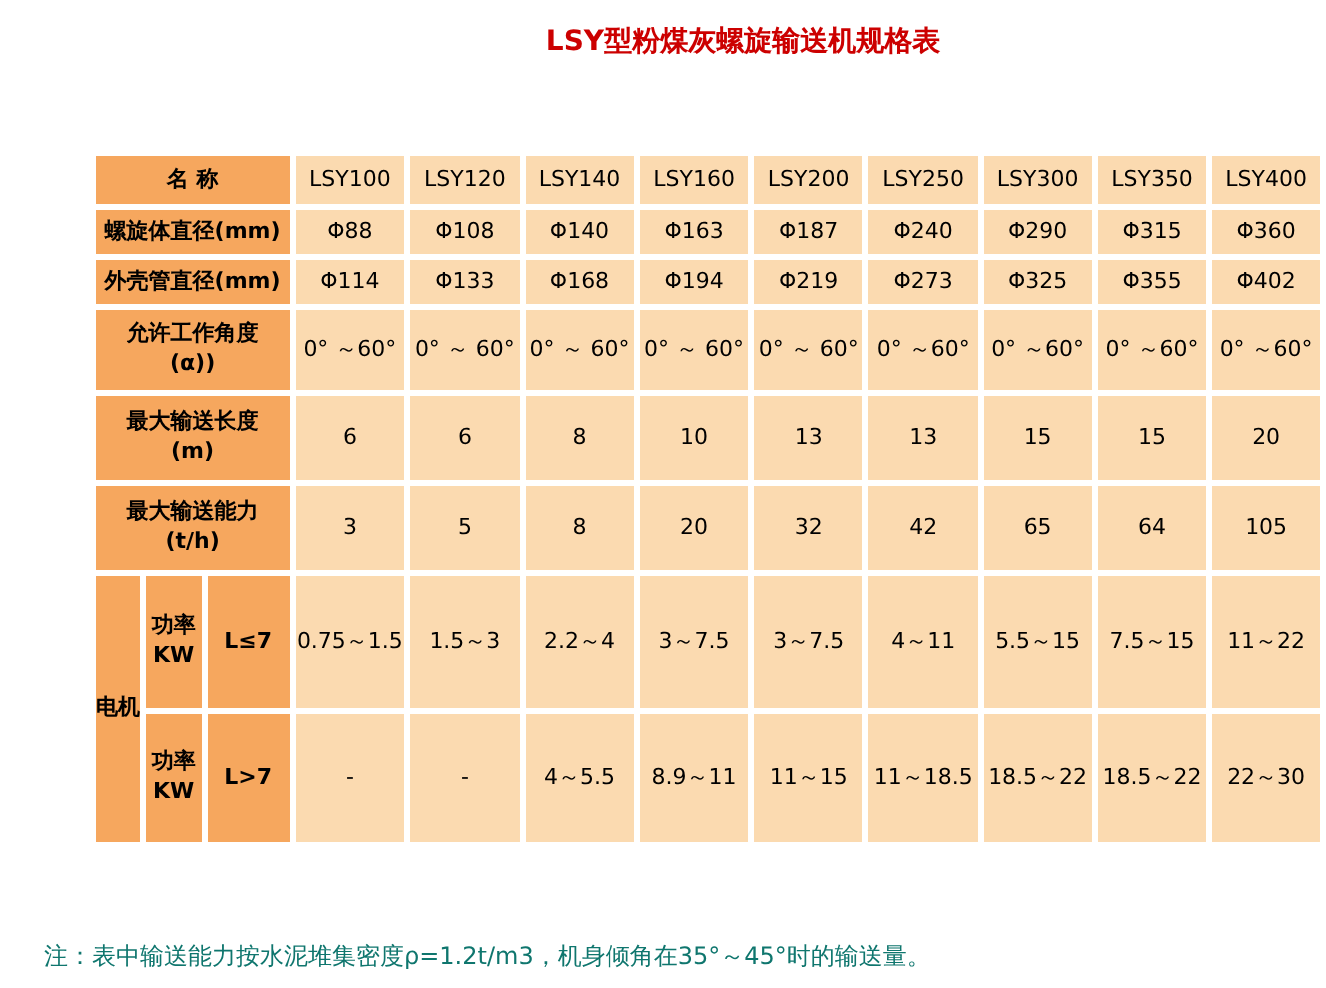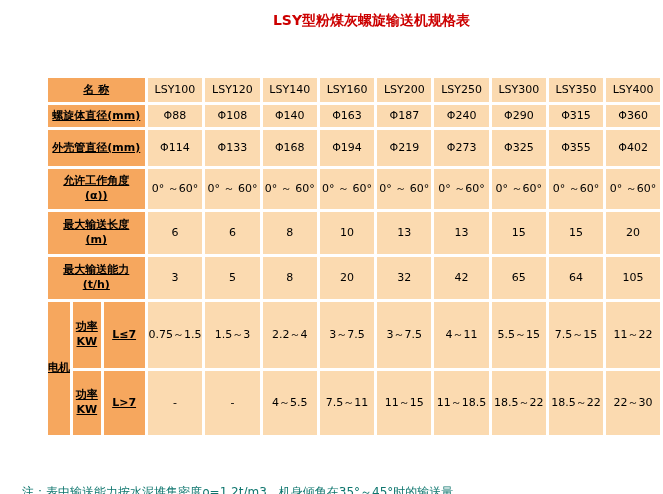--- a/index.html
+++ b/index.html
@@ -32,38 +32,37 @@
     padding: 0;
     font-size: 11px;
     line-height: 1.35;
     white-space: nowrap;
     overflow: visible;
   }
   td.hd {
     background: #f6a75e;
     font-weight: bold;
     font-size: 12px;
-    text-decoration: underline;
   }
   td.lt {
     background: #fbdab0;
   }
   td.wrapok {
     white-space: normal;
     margin-left: 38px;
   }
   td.vert {
     white-space: normal;
     word-break: break-all;
     line-height: 20px;
     font-size: 12px;
   }
   .r1 { height: 24px; }
   .r2 { height: 22px; }
-  .r3 { height: 36px; }
+  .r3 { height: 22px; }
   .r4 { height: 40px; }
   .r5 { height: 42px; border-radius: 19px; }
   .r6 { height: 42px; }
   .r7 { height: 66px; }
   .r8 { height: 64px; }
   .note {
     margin: 46px 0 0 22px;
     font-size: 12px;
     color: #0f766e;
   }
@@ -196,21 +195,21 @@
 
     <tr class="r8">
       <td class="hd">
         <div>功率</div>
         <div>KW</div>
       </td>
       <td class="hd">L&gt;7</td>
       <td class="lt">-</td>
       <td class="lt">-</td>
       <td class="lt">4～5.5</td>
-      <td class="lt">7.5～11</td>
+      <td class="lt">8.9～11</td>
       <td class="lt">11～15</td>
       <td class="lt">11～18.5</td>
       <td class="lt">18.5～22</td>
       <td class="lt">18.5～22</td>
       <td class="lt">22～30</td>
     </tr>
   </tbody>
 </table>
 
 <div class="note">注：表中输送能力按水泥堆集密度ρ=1.2t/m3，机身倾角在35°～45°时的输送量。</div>

